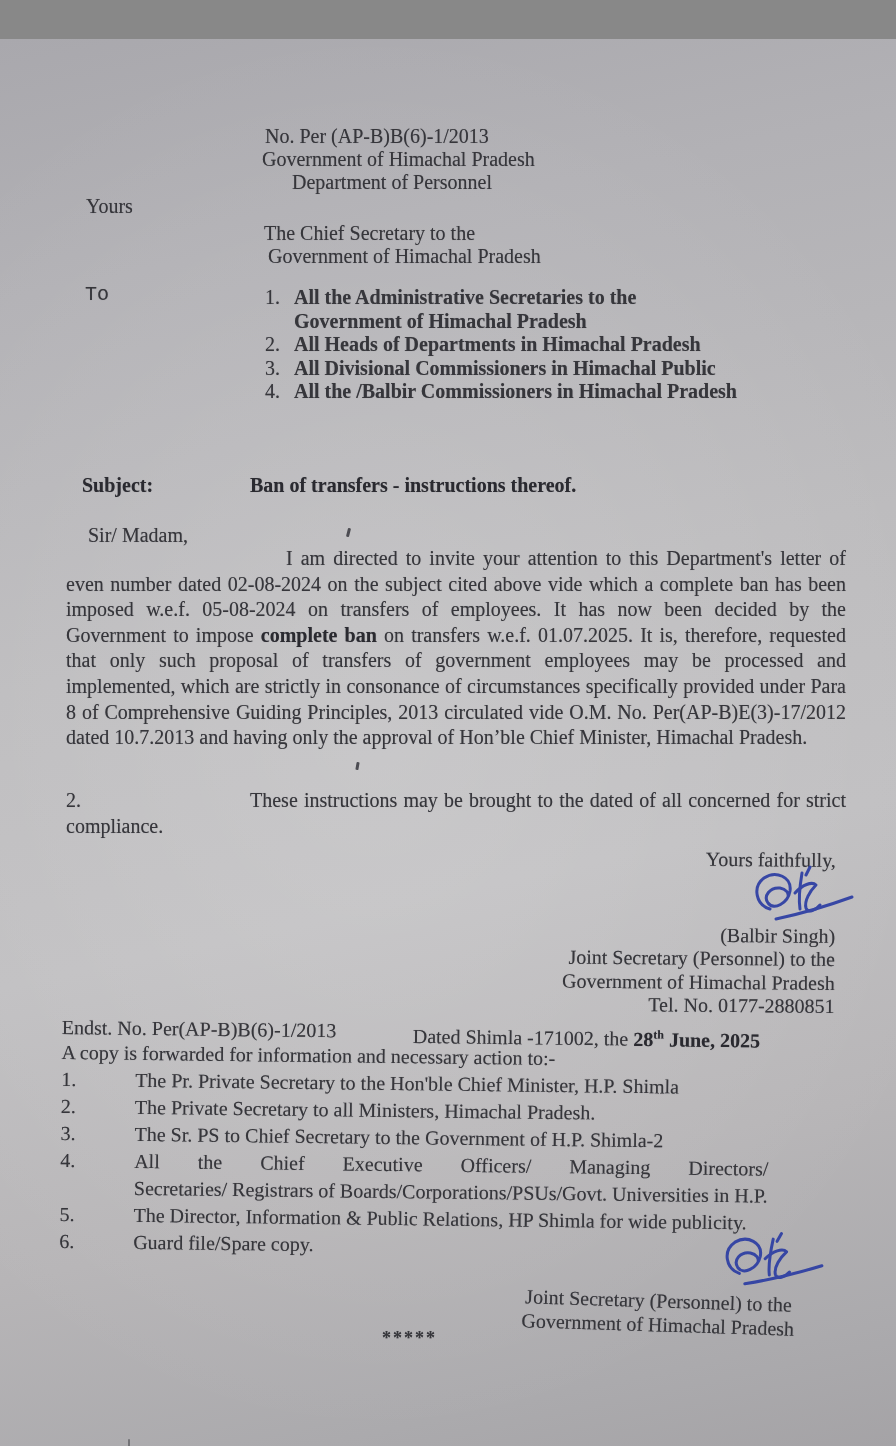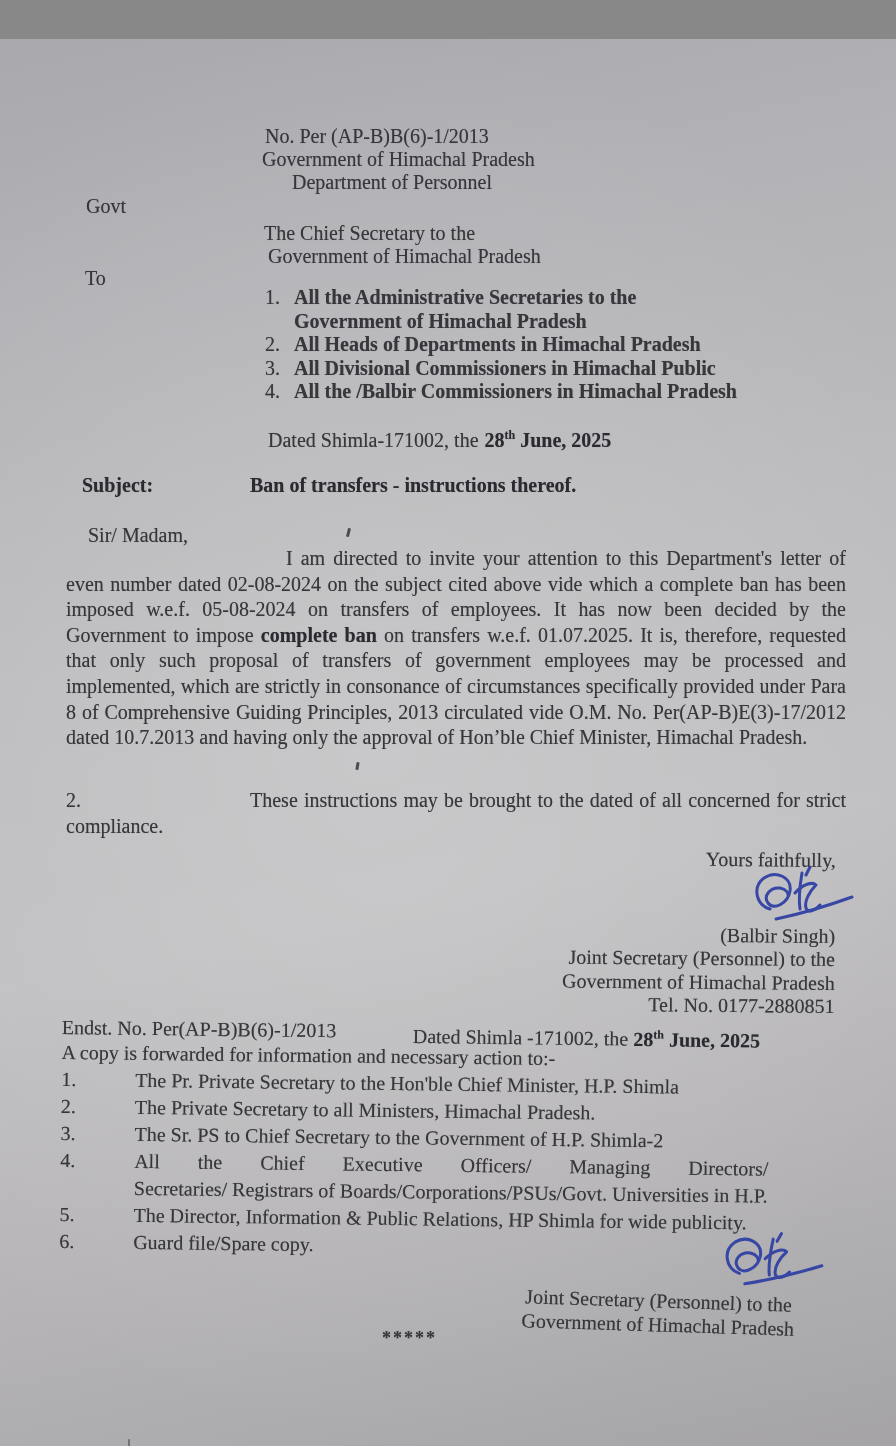--- a/index.html
+++ b/index.html
@@ -66,47 +66,44 @@
 </head>
 <body>
 
 <div class="page">
   <div class="content">
 
     <div class="abs t" style="left:265px;top:86px;">No. Per (AP-B)B(6)-1/2013</div>
     <div class="abs t" style="left:262px;top:109px;">Government of Himachal Pradesh</div>
     <div class="abs t" style="left:292px;top:132px;">Department of Personnel</div>
 
-    <div class="abs t" style="left:86px;top:156px;">Govt</div>
+    <div class="abs t" style="left:86px;top:156px;">Yours</div>
     <div class="abs t" style="left:264px;top:183px;">The Chief Secretary to the</div>
     <div class="abs t" style="left:268px;top:206px;">Government of Himachal Pradesh</div>
 
-    <div class="abs t" style="left:85px;top:228px;">To</div>
+    <div class="abs t" style="left:85px;top:244px;font-family:Liberation Mono, monospace;">To</div>
     <div class="abs t to-list" style="left:265px;top:247px;">
       <div class="li-row">
         <span class="li-num">1.</span>
         <span class="li-text">All the Administrative Secretaries to the Government of Himachal Pradesh</span>
       </div>
       <div class="li-row">
         <span class="li-num">2.</span>
         <span class="li-text">All Heads of Departments in Himachal Pradesh</span>
       </div>
       <div class="li-row">
         <span class="li-num">3.</span>
         <span class="li-text">All Divisional Commissioners in Himachal Public</span>
       </div>
       <div class="li-row">
         <span class="li-num">4.</span>
         <span class="li-text">All the /Balbir Commissioners in Himachal Pradesh</span>
       </div>
     </div>
 
-    <div class="abs t" style="left:268px;top:385px;">
-      <span>Dated Shimla-171002, the</span><span class="b date-gap"><span>28</span><span class="sup">th</span><span> June, 2025</span></span>
-    </div>
 
     <div class="abs t b" style="left:82px;top:435px;">Subject:</div>
     <div class="abs t b" style="left:250px;top:435px;">Ban of transfers - instructions thereof.</div>
 
     <div class="abs t" style="left:88px;top:485px;">Sir/ Madam,</div>
 
     <div class="abs t para p1" style="left:66px;top:507px;">
       <span>I am directed to invite your attention to this Department's letter of even number dated 02-08-2024 on the subject cited above vide which a complete ban has been imposed w.e.f. 05-08-2024 on transfers of employees. It has now been decided by the Government to impose </span><span class="b">complete ban</span><span> on transfers w.e.f. 01.07.2025. It is, therefore, requested that only such proposal of transfers of government employees may be processed and implemented, which are strictly in consonance of circumstances specifically provided under Para 8 of Comprehensive Guiding Principles, 2013 circulated vide O.M. No. Per(AP-B)E(3)-17/2012 dated 10.7.2013 and having only the approval of Hon’ble Chief Minister, Himachal Pradesh.</span>
     </div>
 

